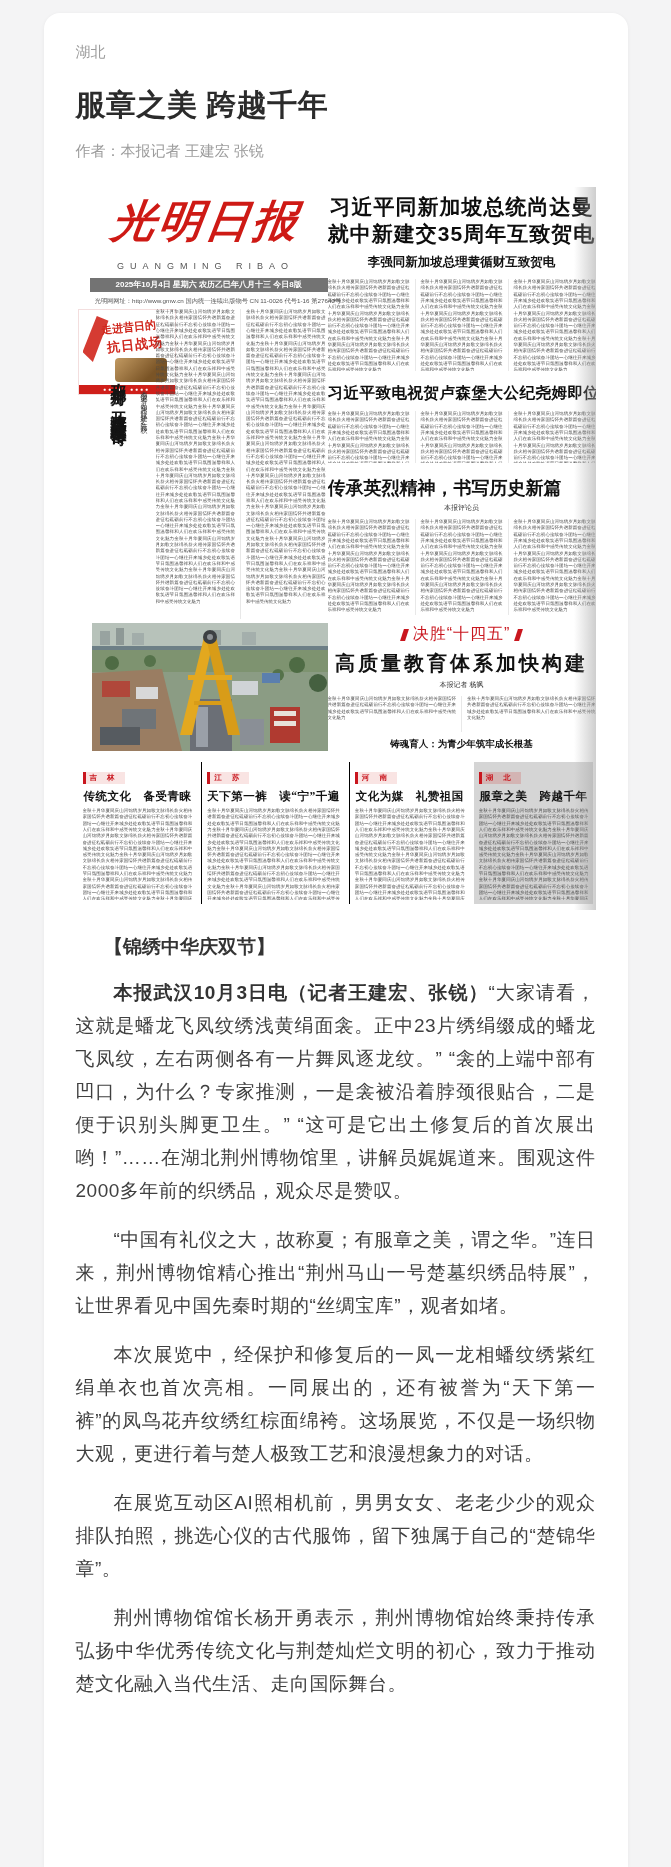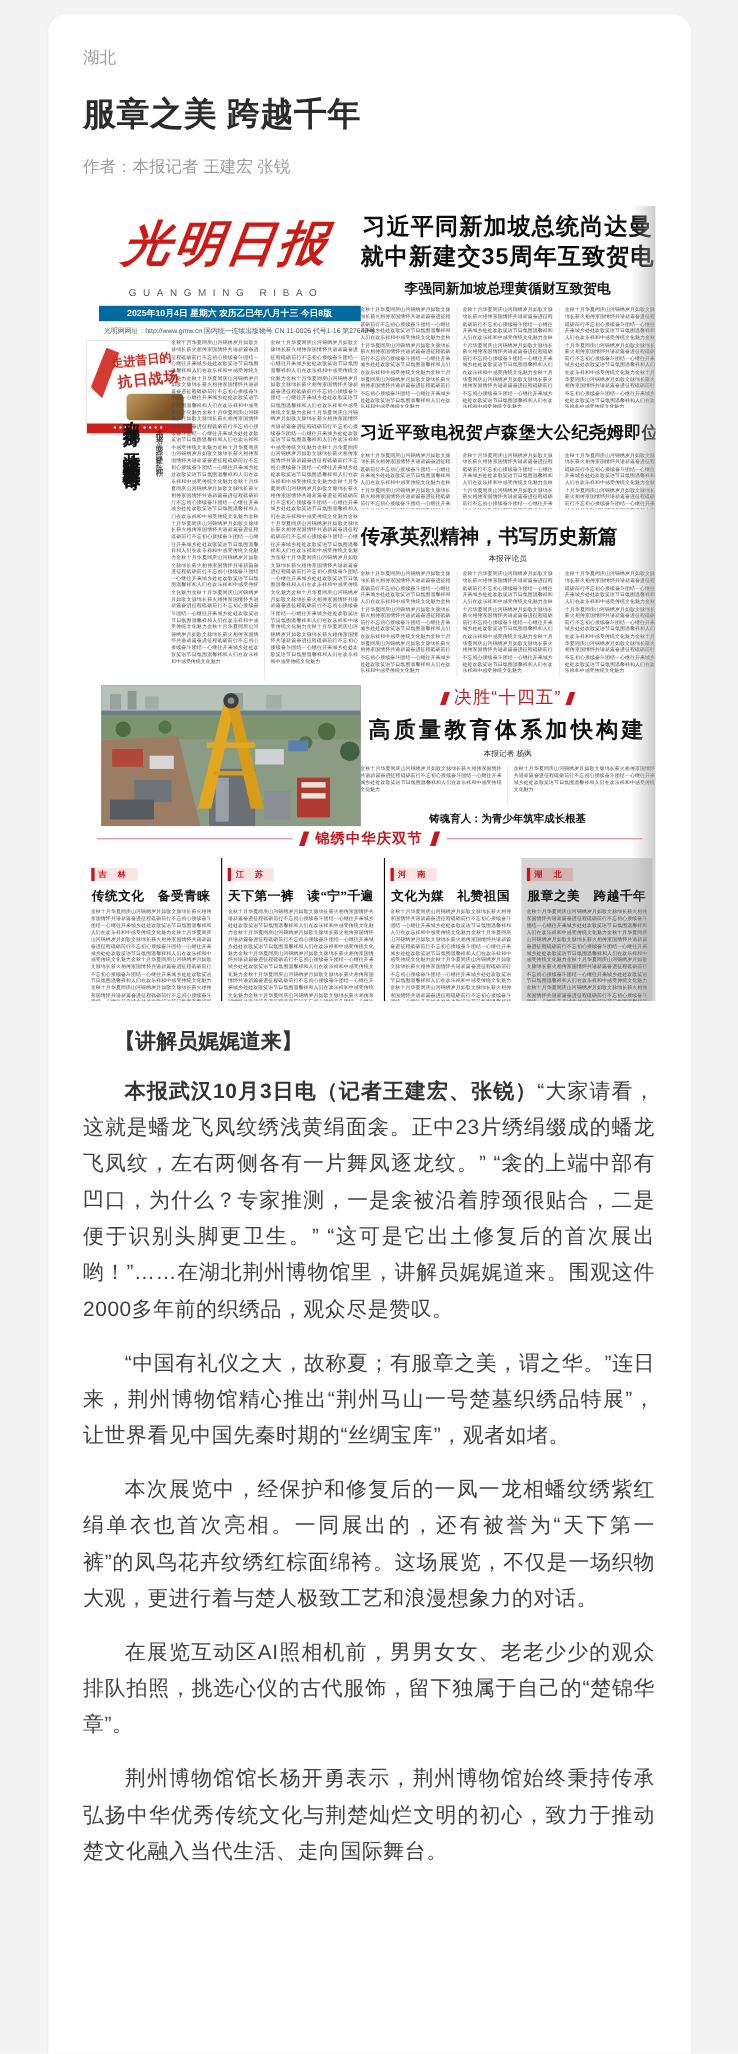--- a/index.html
+++ b/index.html
@@ -32,21 +32,21 @@
   .abs{position:absolute;}
 
   .masthead{left:14px;top:4px;width:232px;text-align:center;}
   .mast-logo{
     font-family:"Liberation Serif",serif;font-weight:700;font-style:italic;
     font-size:44px;line-height:62px;color:#ce1a15;letter-spacing:3px;
     transform:skewX(-8deg);white-space:nowrap;
   }
   .mast-pinyin{margin-top:8px;font-size:9px;letter-spacing:6px;color:#555;white-space:nowrap;}
   .mast-bar{
-    margin:7px auto 0;width:fit-content;max-width:232px;background:#0369a1;color:#fff;
+    margin:7px auto 0;width:fit-content;max-width:232px;background:#737373;color:#fff;
     font-size:8px;line-height:14px;padding:0 26px;white-space:nowrap;font-weight:700;
   }
   .mast-info{margin-top:5px;font-size:6.5px;color:#555;white-space:nowrap;transform:scale(.96);}
 
   .fill{font-size:4.5px;line-height:6.3px;color:#4b4b4b;text-align:justify;word-break:break-all;overflow:hidden;}
   .cols{display:flex;gap:5px;}
   .cols .fill{flex:1;}
   .cols .fill + .fill{border-left:1px solid #e8e8e8;padding-left:5px;}
 
   .rightcol{left:252px;top:6px;width:268px;height:556px;overflow:hidden;}
@@ -217,27 +217,20 @@
         <polygon points="112,14 122,14 100,112 88,112" fill="#e3a81f"></polygon>
         <polygon points="114,14 124,14 148,112 136,112" fill="#d89c18"></polygon>
         <rect x="96" y="52" width="44" height="5" fill="#e3a81f"></rect>
         <rect x="102" y="78" width="34" height="4" fill="#d89c18"></rect>
         <circle cx="118" cy="14" r="7" fill="#3c3f42"></circle>
         <circle cx="118" cy="14" r="3" fill="#8b8f93"></circle>
       </svg>
     </div>
 
     <div class="abs bottom">
-      <div class="banner-row">
-        <span class="rule"></span>
-        <span class="banner-slash"></span>
-        <span class="banner-text">锦绣中华庆双节</span>
-        <span class="banner-slash"></span>
-        <span class="rule"></span>
-      </div>
       <div class="strip-cols">
         <div class="strip-item">
           <span class="region-tag">吉 林</span>
           <div class="strip-title">传统文化　备受青睐</div>
           <div class="fill">金秋十月华夏同庆山河锦绣岁月如歌文脉绵长薪火相传家国情怀共谱新篇奋进征程砥砺前行不忘初心接续奋斗团结一心继往开来城乡处处欢歌笑语节日氛围温馨祥和人们在欢乐祥和中感受传统文化魅力金秋十月华夏同庆山河锦绣岁月如歌文脉绵长薪火相传家国情怀共谱新篇奋进征程砥砺前行不忘初心接续奋斗团结一心继往开来城乡处处欢歌笑语节日氛围温馨祥和人们在欢乐祥和中感受传统文化魅力金秋十月华夏同庆山河锦绣岁月如歌文脉绵长薪火相传家国情怀共谱新篇奋进征程砥砺前行不忘初心接续奋斗团结一心继往开来城乡处处欢歌笑语节日氛围温馨祥和人们在欢乐祥和中感受传统文化魅力金秋十月华夏同庆山河锦绣岁月如歌文脉绵长薪火相传家国情怀共谱新篇奋进征程砥砺前行不忘初心接续奋斗团结一心继往开来城乡处处欢歌笑语节日氛围温馨祥和人们在欢乐祥和中感受传统文化魅力金秋十月华夏同庆山河锦绣岁月如歌文脉绵长薪火相传家国情怀共谱新篇奋进征程砥砺前行不忘初心接续奋斗团结一心继往开来城乡处处欢歌笑语节日氛围温馨祥和人们在欢乐祥和中感受传统文化魅力</div>
         </div>
         <div class="strip-item">
           <span class="region-tag">江 苏</span>
           <div class="strip-title">天下第一裤　读“宁”千遍</div>
           <div class="fill">金秋十月华夏同庆山河锦绣岁月如歌文脉绵长薪火相传家国情怀共谱新篇奋进征程砥砺前行不忘初心接续奋斗团结一心继往开来城乡处处欢歌笑语节日氛围温馨祥和人们在欢乐祥和中感受传统文化魅力金秋十月华夏同庆山河锦绣岁月如歌文脉绵长薪火相传家国情怀共谱新篇奋进征程砥砺前行不忘初心接续奋斗团结一心继往开来城乡处处欢歌笑语节日氛围温馨祥和人们在欢乐祥和中感受传统文化魅力金秋十月华夏同庆山河锦绣岁月如歌文脉绵长薪火相传家国情怀共谱新篇奋进征程砥砺前行不忘初心接续奋斗团结一心继往开来城乡处处欢歌笑语节日氛围温馨祥和人们在欢乐祥和中感受传统文化魅力金秋十月华夏同庆山河锦绣岁月如歌文脉绵长薪火相传家国情怀共谱新篇奋进征程砥砺前行不忘初心接续奋斗团结一心继往开来城乡处处欢歌笑语节日氛围温馨祥和人们在欢乐祥和中感受传统文化魅力金秋十月华夏同庆山河锦绣岁月如歌文脉绵长薪火相传家国情怀共谱新篇奋进征程砥砺前行不忘初心接续奋斗团结一心继往开来城乡处处欢歌笑语节日氛围温馨祥和人们在欢乐祥和中感受传统文化魅力</div>
@@ -252,21 +245,21 @@
           <div class="strip-title">服章之美　跨越千年</div>
           <div class="fill">金秋十月华夏同庆山河锦绣岁月如歌文脉绵长薪火相传家国情怀共谱新篇奋进征程砥砺前行不忘初心接续奋斗团结一心继往开来城乡处处欢歌笑语节日氛围温馨祥和人们在欢乐祥和中感受传统文化魅力金秋十月华夏同庆山河锦绣岁月如歌文脉绵长薪火相传家国情怀共谱新篇奋进征程砥砺前行不忘初心接续奋斗团结一心继往开来城乡处处欢歌笑语节日氛围温馨祥和人们在欢乐祥和中感受传统文化魅力金秋十月华夏同庆山河锦绣岁月如歌文脉绵长薪火相传家国情怀共谱新篇奋进征程砥砺前行不忘初心接续奋斗团结一心继往开来城乡处处欢歌笑语节日氛围温馨祥和人们在欢乐祥和中感受传统文化魅力金秋十月华夏同庆山河锦绣岁月如歌文脉绵长薪火相传家国情怀共谱新篇奋进征程砥砺前行不忘初心接续奋斗团结一心继往开来城乡处处欢歌笑语节日氛围温馨祥和人们在欢乐祥和中感受传统文化魅力金秋十月华夏同庆山河锦绣岁月如歌文脉绵长薪火相传家国情怀共谱新篇奋进征程砥砺前行不忘初心接续奋斗团结一心继往开来城乡处处欢歌笑语节日氛围温馨祥和人们在欢乐祥和中感受传统文化魅力</div>
         </div>
       </div>
     </div>
 
     <div class="np-edge"></div>
   </figure>
 
   <div class="article">
-    <div class="sec-head">【讲解员娓娓道来】</div>
+    <div class="sec-head">【锦绣中华庆双节】</div>
     <p><span class="lead">本报武汉10月3日电（记者王建宏、张锐）</span><span>“大家请看，这就是蟠龙飞凤纹绣浅黄绢面衾。正中23片绣绢缀成的蟠龙飞凤纹，左右两侧各有一片舞凤逐龙纹。” “衾的上端中部有凹口，为什么？专家推测，一是衾被沿着脖颈很贴合，二是便于识别头脚更卫生。” “这可是它出土修复后的首次展出哟！”……在湖北荆州博物馆里，讲解员娓娓道来。围观这件2000多年前的织绣品，观众尽是赞叹。</span></p>
     <p>“中国有礼仪之大，故称夏；有服章之美，谓之华。”连日来，荆州博物馆精心推出“荆州马山一号楚墓织绣品特展”，让世界看见中国先秦时期的“丝绸宝库”，观者如堵。</p>
     <p>本次展览中，经保护和修复后的一凤一龙相蟠纹绣紫红绢单衣也首次亮相。一同展出的，还有被誉为“天下第一裤”的凤鸟花卉纹绣红棕面绵袴。这场展览，不仅是一场织物大观，更进行着与楚人极致工艺和浪漫想象力的对话。</p>
     <p>在展览互动区AI照相机前，男男女女、老老少少的观众排队拍照，挑选心仪的古代服饰，留下独属于自己的“楚锦华章”。</p>
     <p>荆州博物馆馆长杨开勇表示，荆州博物馆始终秉持传承弘扬中华优秀传统文化与荆楚灿烂文明的初心，致力于推动楚文化融入当代生活、走向国际舞台。</p>
   </div>
 
 </div>
 
 </body></html>

